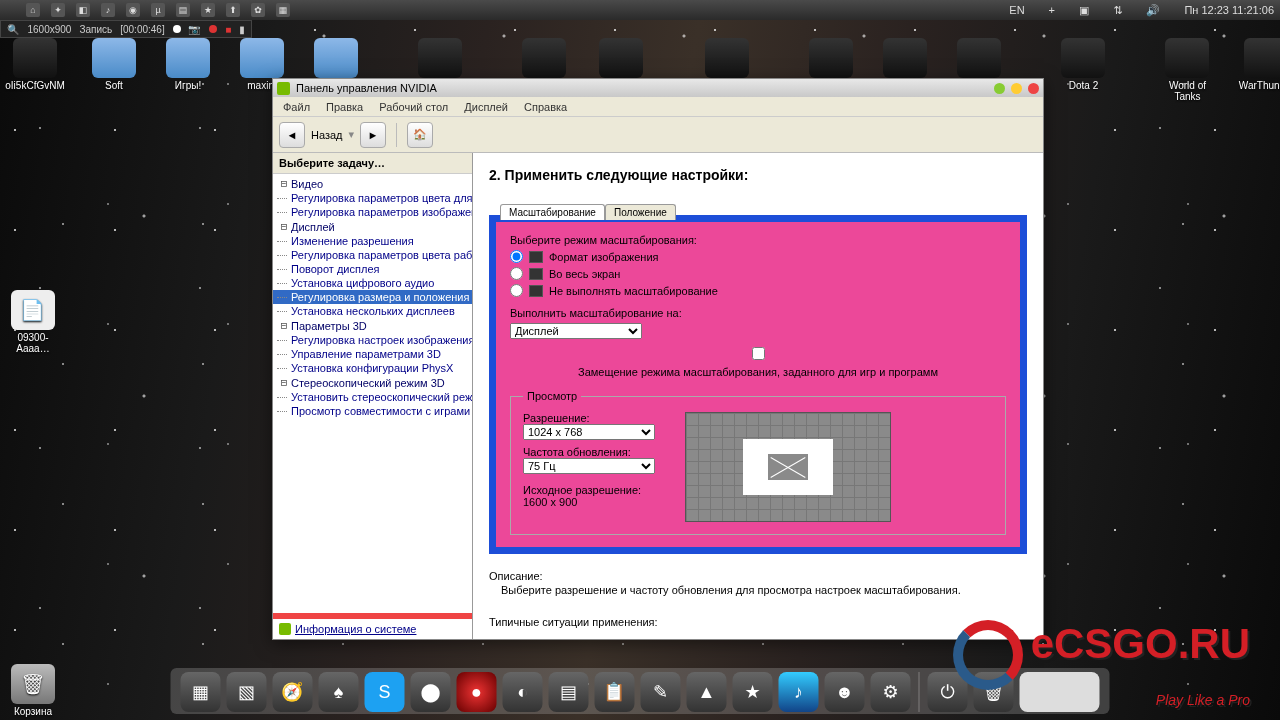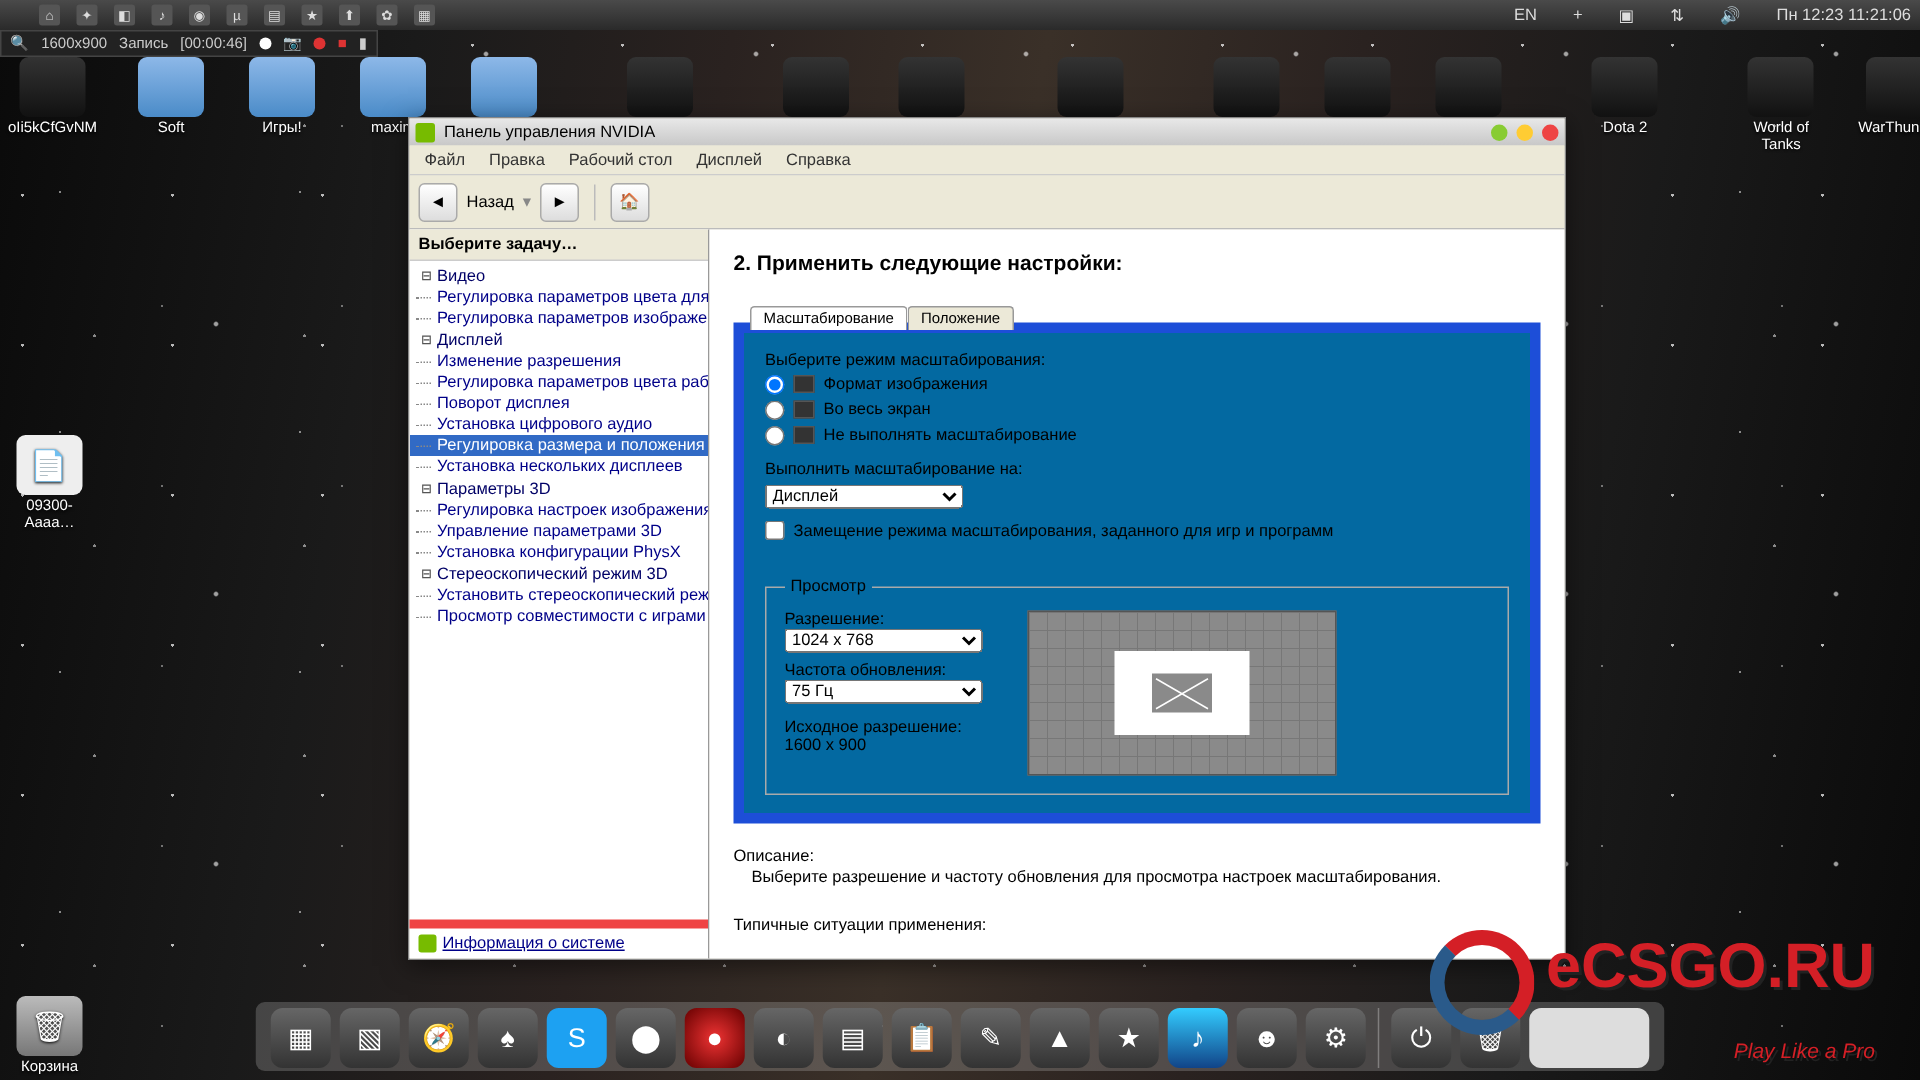--- a/index.html
+++ b/index.html
@@ -60,28 +60,28 @@
 .sysinfo { padding:4px 6px; border-top:6px solid #ef4444; display:flex; align-items:center; gap:4px; }
 .sysinfo .ic2 { width:12px; height:12px; background:#7b0; border-radius:2px; }
 .sysinfo a { color:#008; text-decoration:underline; }
 
 .main { flex:1; background:#fff; padding:14px 16px; overflow:auto; position:relative; }
 .main h3 { font-size:14px; font-weight:bold; margin-bottom:10px; }
 .tabpane { border:7px solid #1d4ed8; margin-top:6px; position:relative; }
 .tabs { position:absolute; top:-18px; left:4px; display:flex; }
 .tab { border:1px solid #999; border-bottom:none; padding:2px 8px; background:#ece9d8; font-size:10px; border-top-left-radius:3px; border-top-right-radius:3px; }
 .tab.active { background:#fff; position:relative; z-index:2; }
-.pane { padding:12px 14px; background:#0369a1; }
-.pane label.rl { display:flex; gap:6px; margin:4px 0; }
+.pane { padding:12px 14px; background:#ec4899; }
+.pane label.rl { display:flex; align-items:center; gap:6px; margin:4px 0; }
 .pane label.rl input { margin:0; }
 .mini { width:14px; height:12px; background:#333; border:1px solid #555; }
 .sel-row { display:flex; align-items:center; gap:8px; margin:10px 0 4px; }
 select { width:132px; font-size:11px; }
-.chk { display:flex; align-items:center; gap:6px; margin:8px 0; }
-fieldset { border:1px solid #aaa; padding:10px 12px 12px; margin-top:25px; display:flex; gap:30px; }
+.chk { display:flex; align-items:center; gap:6px; margin:8px 12px;flex-direction:column; }
+fieldset { border:1px solid #aaa; padding:10px 12px 12px; margin-top:12px; display:flex; gap:30px; }
 legend { font-size:11px; padding:0 4px; }
 .preview { width:206px; height:110px; background:#8a8a8a; border:1px solid #555; position:relative; }
 .preview .grid { position:absolute; inset:0; background-image:linear-gradient(#777 1px,transparent 1px),linear-gradient(90deg,#777 1px,transparent 1px); background-size:12px 12px; }
 .preview .center { position:absolute; left:50%; top:50%; width:90px; height:56px; transform:translate(-50%,-50%); background:#fff; }
 .preview .cross { position:absolute; left:50%; top:50%; width:40px; height:26px; transform:translate(-50%,-50%); background:#8a8a8a; }
 .preview .cross::before,.preview .cross::after { content:""; position:absolute; background:#fff; }
 .preview .cross::before { left:0; right:0; top:50%; height:1px; transform:rotate(30deg);}
 .preview .cross::after { left:0; right:0; top:50%; height:1px; transform:rotate(-30deg);}
 .desc { margin-top:16px; }
 .desc .dl { margin-left:12px; margin-top:2px; }

